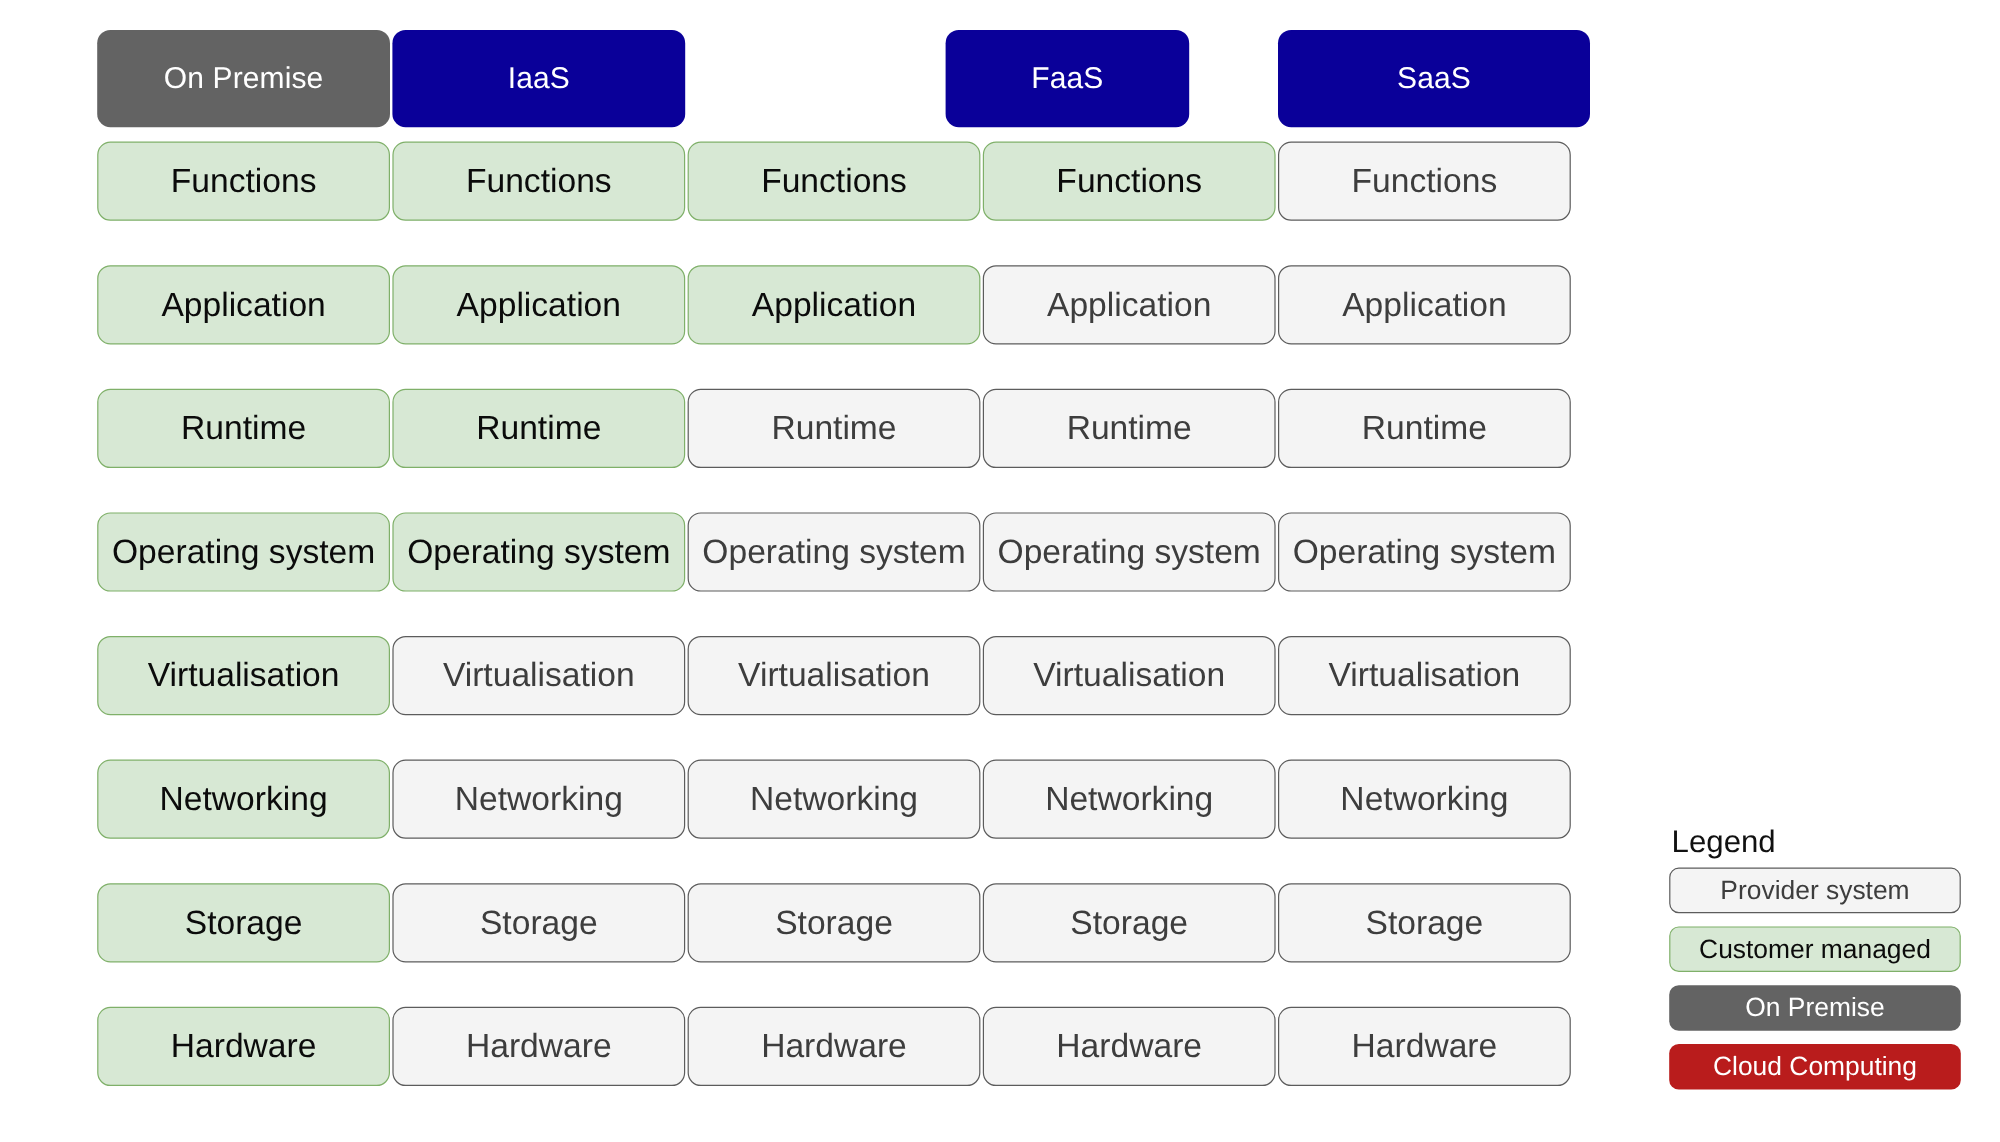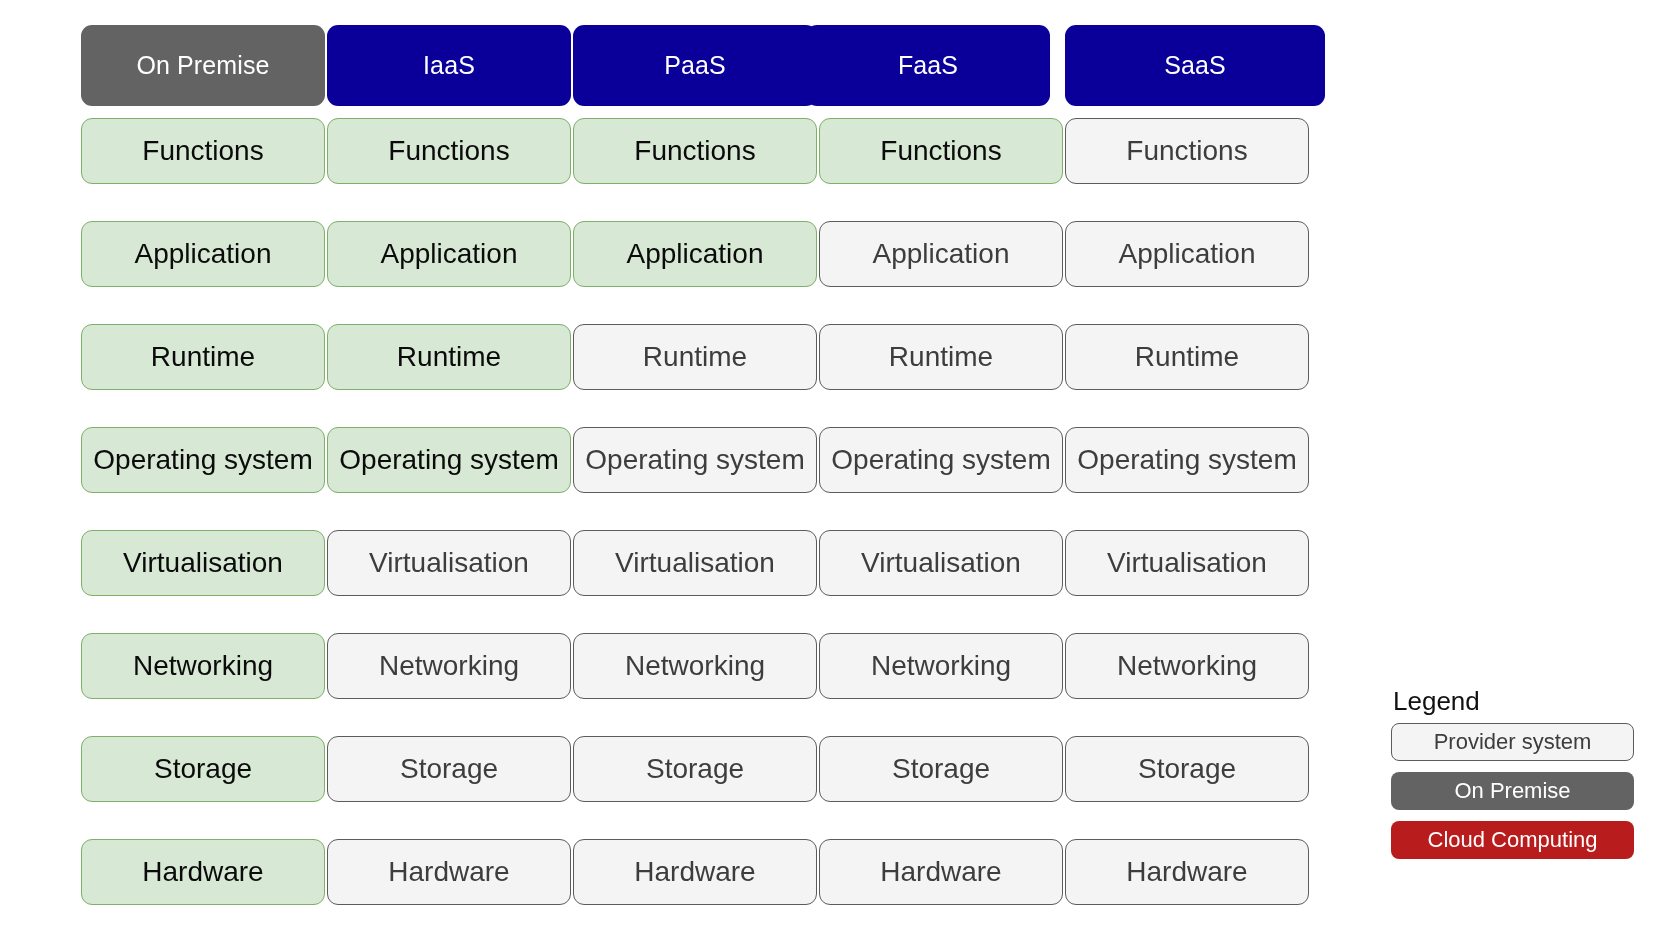--- a/index.html
+++ b/index.html
@@ -113,22 +113,21 @@
     color: #ffffff;
     margin-bottom: 0;
   }
 </style>
 </head>
 <body>
 
 <div id="diagram-root">
     <div class="cell hdr onprem" style="left: 81px; top: 25px; width: 244px;">On Premise</div>
     <div class="cell hdr cloud" style="left: 327px; top: 25px; width: 244px; text-align: right;">IaaS</div>
-    <div class="cell hdr cloud" style="left: 573px; top: 25px; width: 244px;">PaaS</div>
-    <div class="cell hdr cloud" style="left: 806px; top: 25px; width: 244px;">FaaS</div>
+    <div class="cell hdr cloud" style="left: 788px; top: 25px; width: 203px;">FaaS</div>
     <div class="cell hdr cloud" style="left: 1065px; top: 25px; width: 260px;">SaaS</div>
     <div class="cell layer customer" style="left: 81px; top: 118px; width: 244px;">Functions</div>
     <div class="cell layer customer" style="left: 327px; top: 118px; width: 244px;">Functions</div>
     <div class="cell layer customer" style="left: 573px; top: 118px; width: 244px;">Functions</div>
     <div class="cell layer customer" style="left: 819px; top: 118px; width: 244px;">Functions</div>
     <div class="cell layer provider" style="left: 1065px; top: 118px; width: 244px;">Functions</div>
     <div class="cell layer customer" style="left: 81px; top: 221px; width: 244px;">Application</div>
     <div class="cell layer customer" style="left: 327px; top: 221px; width: 244px;">Application</div>
     <div class="cell layer customer" style="left: 573px; top: 221px; width: 244px;">Application</div>
     <div class="cell layer provider" style="left: 819px; top: 221px; width: 244px;">Application</div>
@@ -162,16 +161,17 @@
     <div class="cell layer provider" style="left: 327px; top: 839px; width: 244px;">Hardware</div>
     <div class="cell layer provider" style="left: 573px; top: 839px; width: 244px;">Hardware</div>
     <div class="cell layer provider" style="left: 819px; top: 839px; width: 244px;">Hardware</div>
     <div class="cell layer provider" style="left: 1065px; top: 839px; width: 244px;">Hardware</div>
   </div>
 
 <div id="legend">
   <div id="legend-title">Legend</div>
   <div id="legend-items">
       <div class="legend-item provider">Provider system</div>
+      <div class="legend-item customer">Customer managed</div>
       <div class="legend-item onprem">On Premise</div>
       <div class="legend-item cloud">Cloud Computing</div>
     </div>
 </div>
 
 </body></html>

